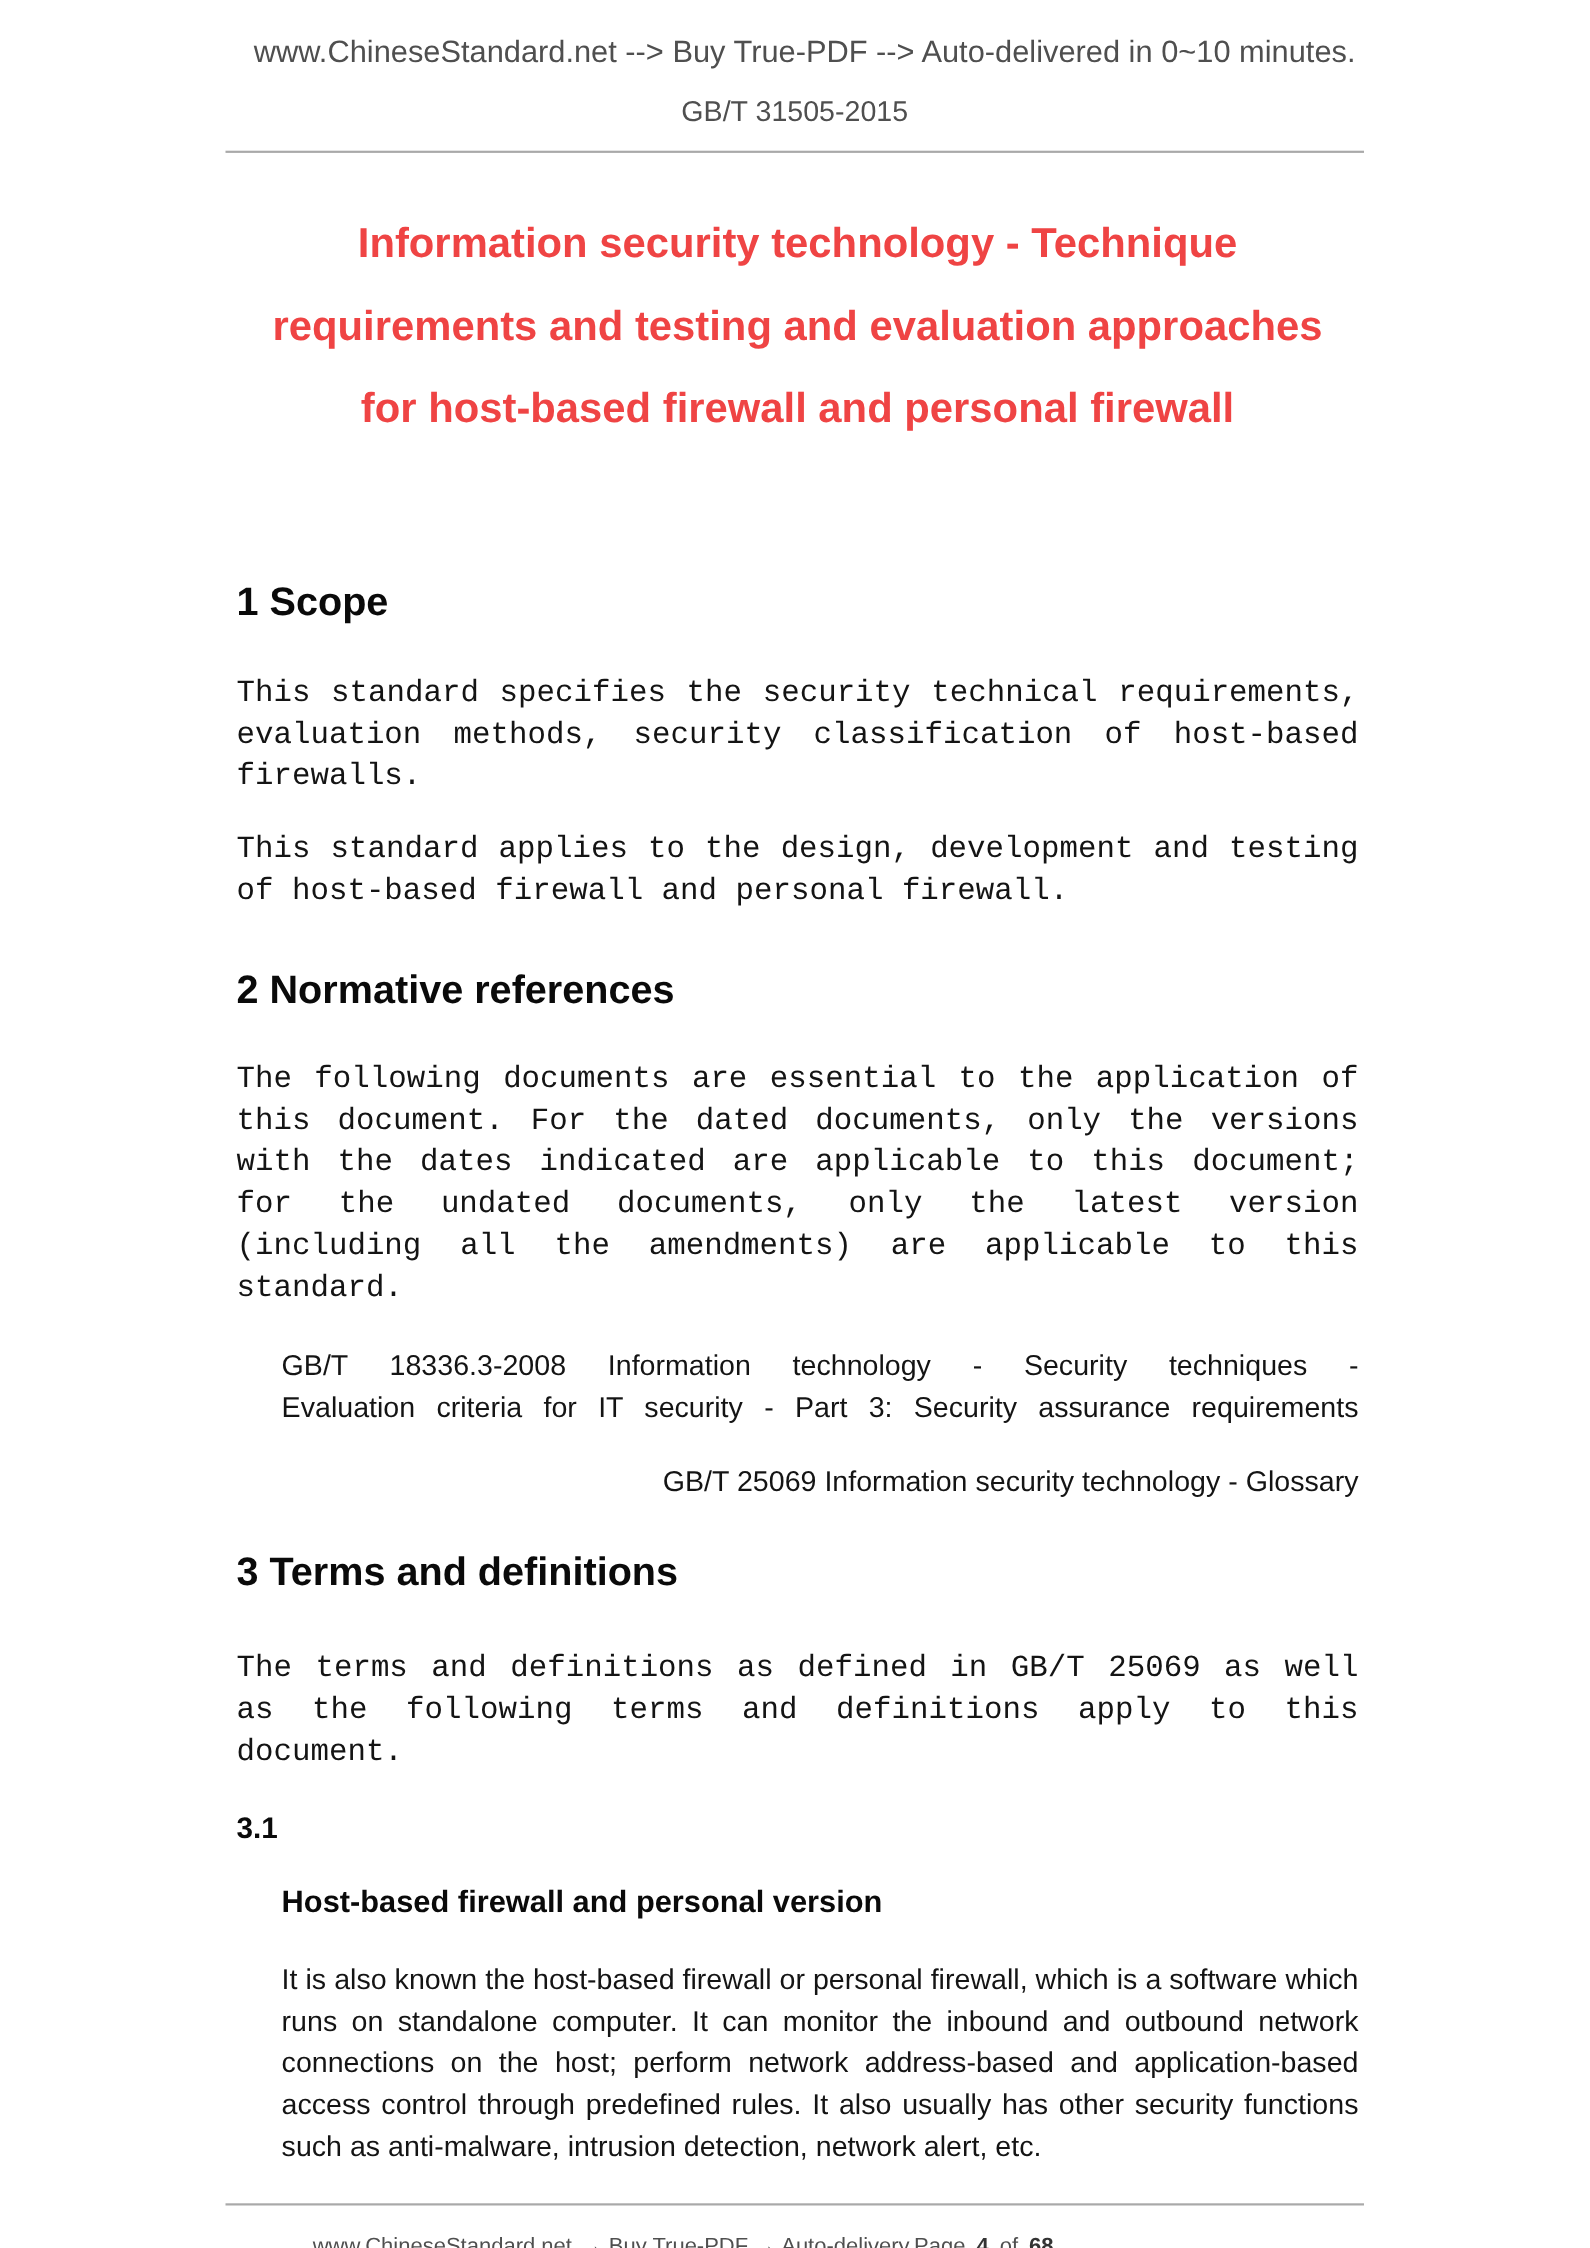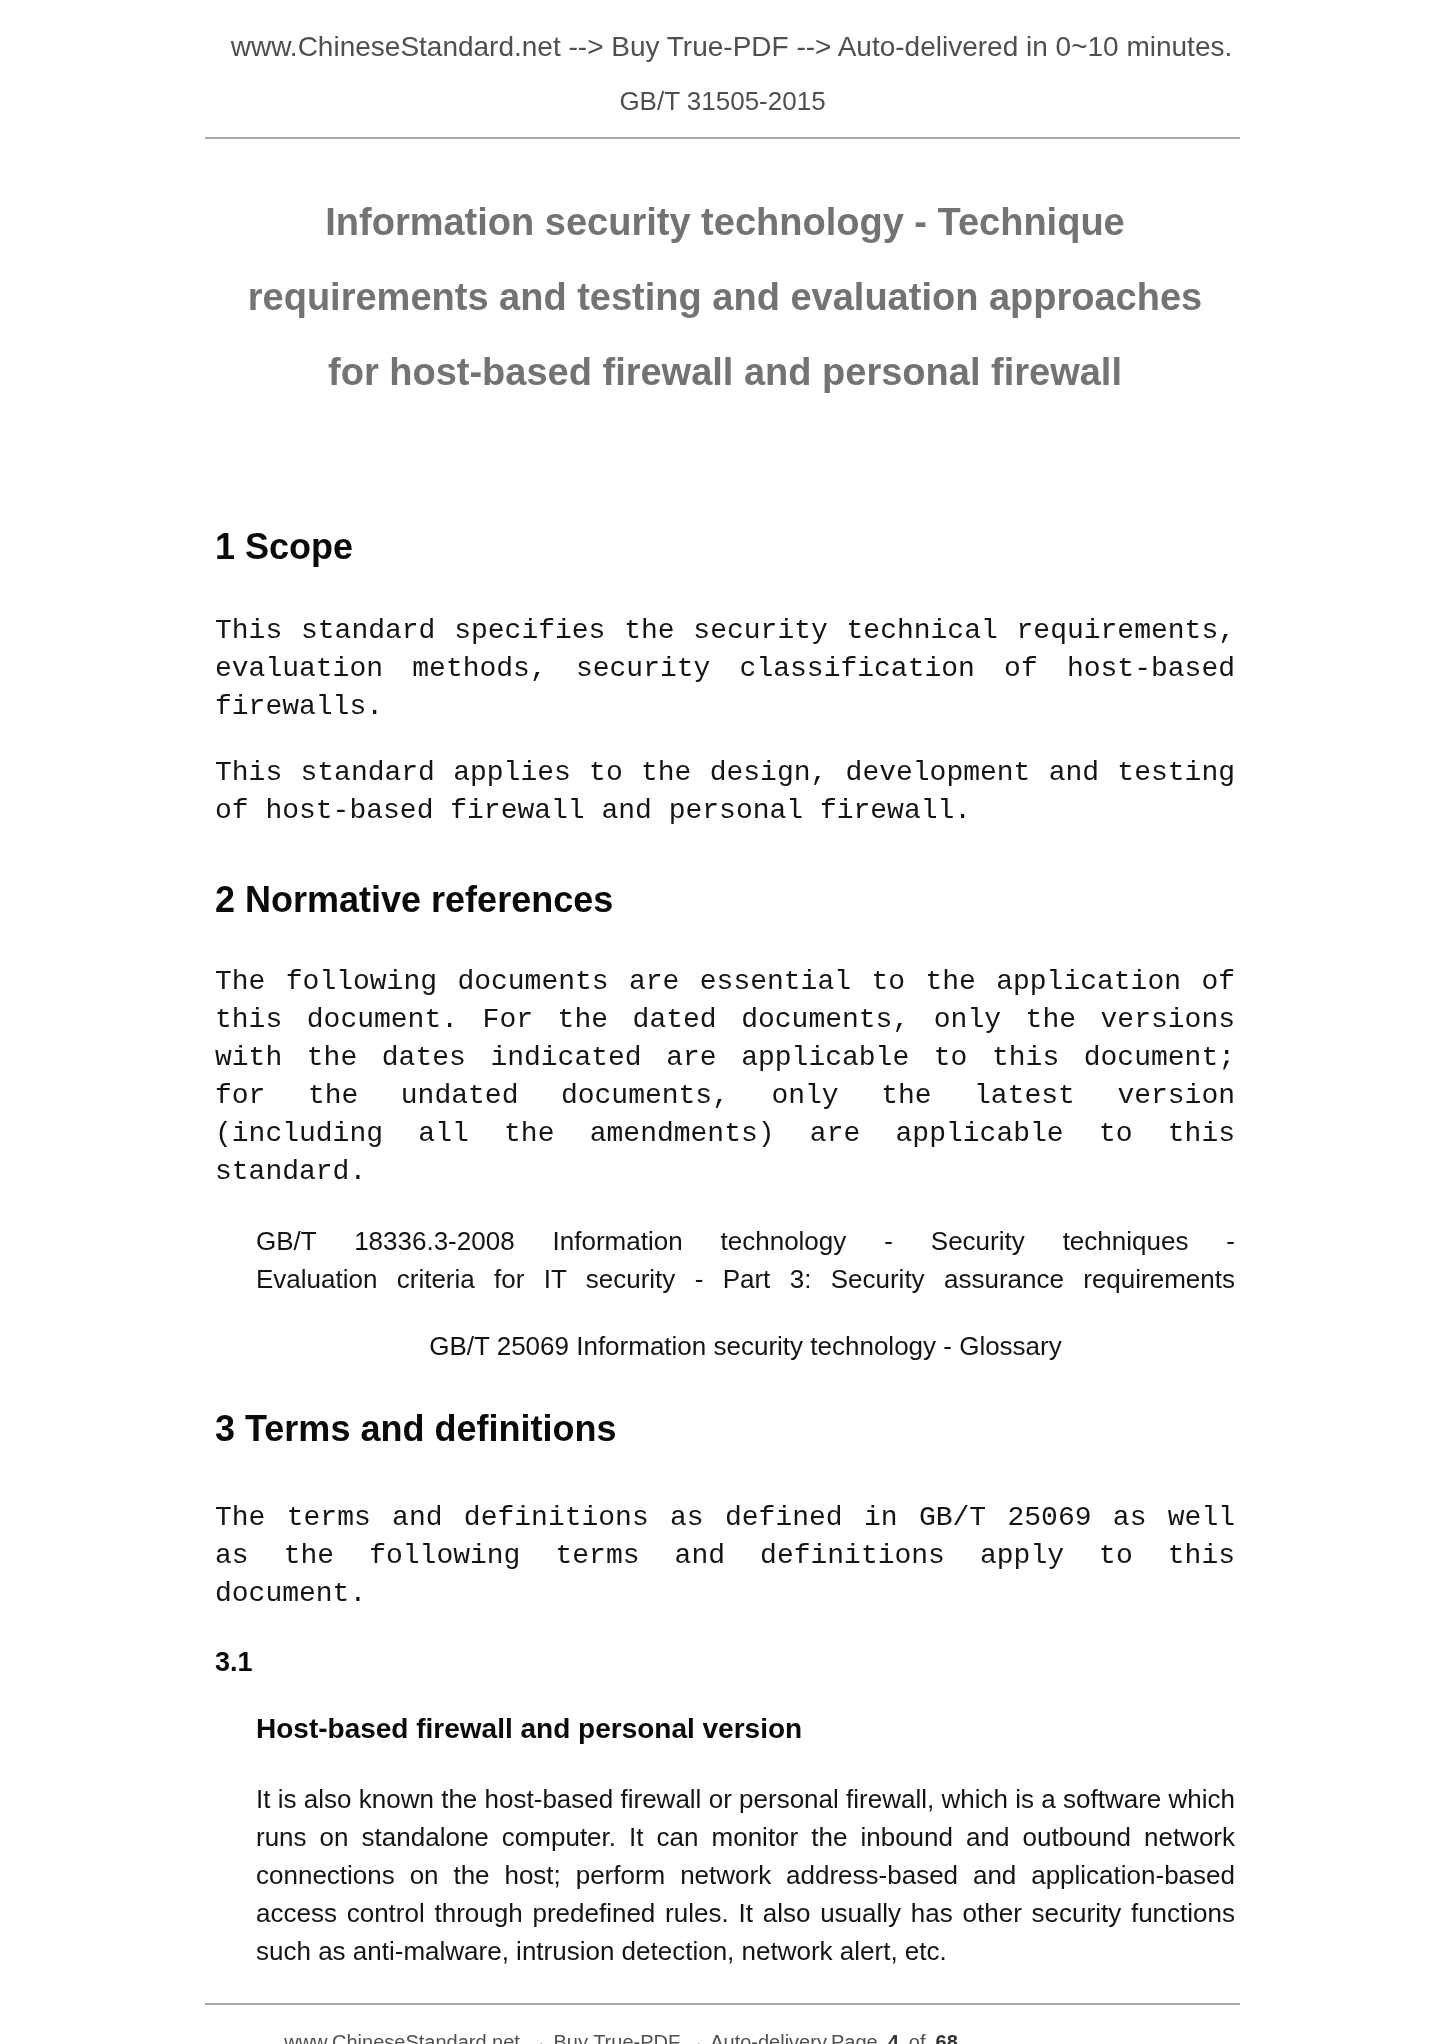--- a/index.html
+++ b/index.html
@@ -37,21 +37,21 @@
   .rule-top { margin-top: 21px; }
   .rule-bottom { margin-top: 33px; }
   .doc-title {
     margin-left: 215px;
     width: 1020px;
     margin-top: 46px;
     text-align: center;
     font-size: 38px;
     font-weight: bold;
     line-height: 75px;
-    color: #737373;
+    color: #ef4444;
   }
   .section-heading {
     margin-left: 215px;
     width: 1020px;
     font-size: 36px;
     font-weight: bold;
     line-height: 40px;
     color: #0a0a0a;
   }
   .h-scope { margin-top: 117px; }
@@ -70,21 +70,21 @@
     width: 979px;
     font-size: 26px;
     line-height: 38px;
     text-align: justify;
   }
   .p-scope1 { margin-top: 45px; }
   .p-scope2 { margin-top: 28px; }
   .p-norm-intro { margin-top: 43px; }
   .p-ref1 { margin-top: 31px; }
   .p-ref1 .ref-line { text-align: justify; text-align-last: justify; }
-  .p-ref2 { margin-top: 29px; text-align: center; }
+  .p-ref2 { margin-top: 29px; text-align: right; }
   .p-terms-intro { margin-top: 50px; }
   .term-number {
     margin-left: 215px;
     margin-top: 32px;
     font-size: 27px;
     font-weight: bold;
     line-height: 34px;
     color: #0a0a0a;
   }
   .term-name {

